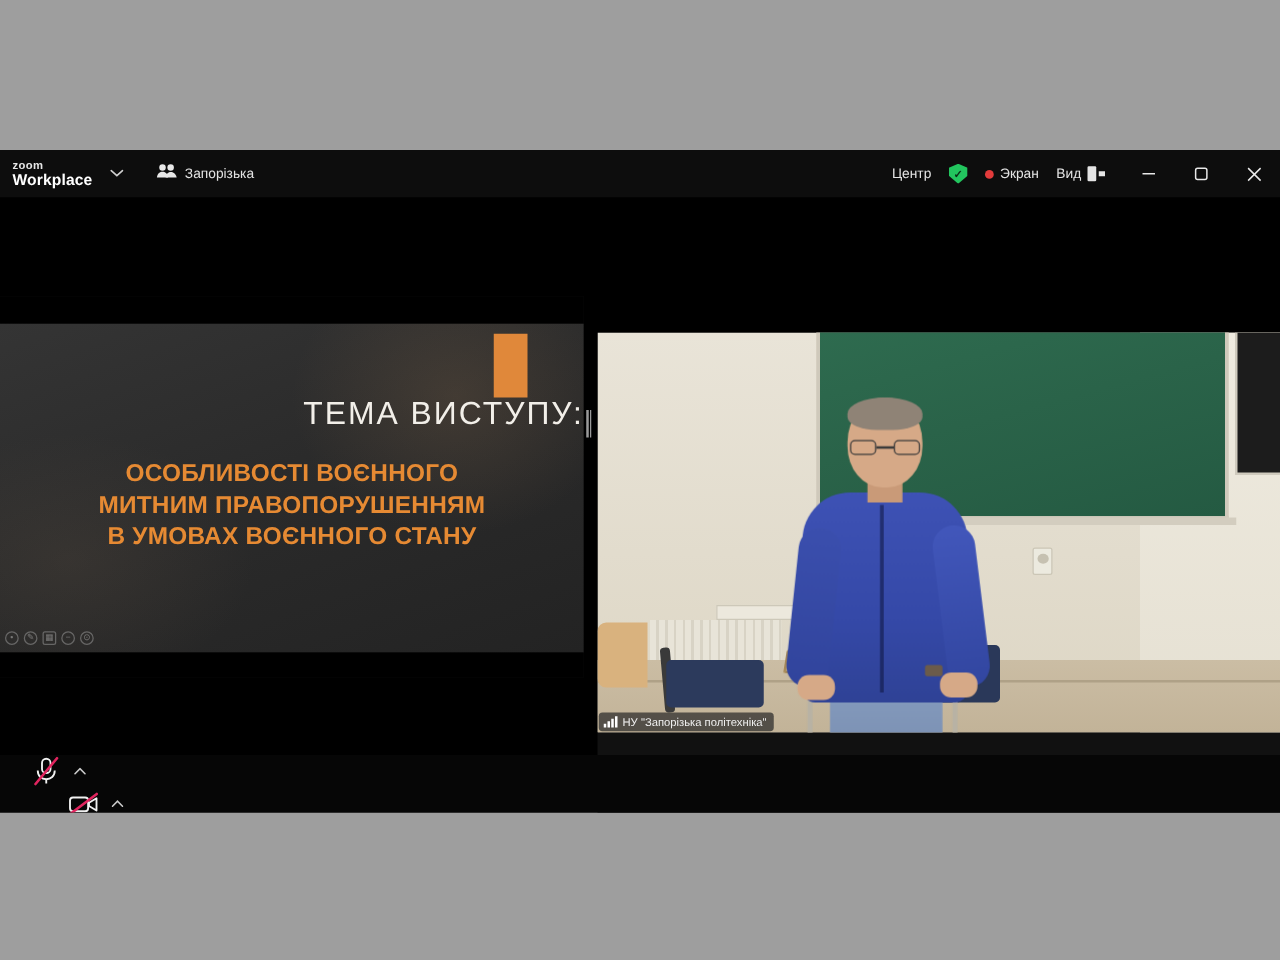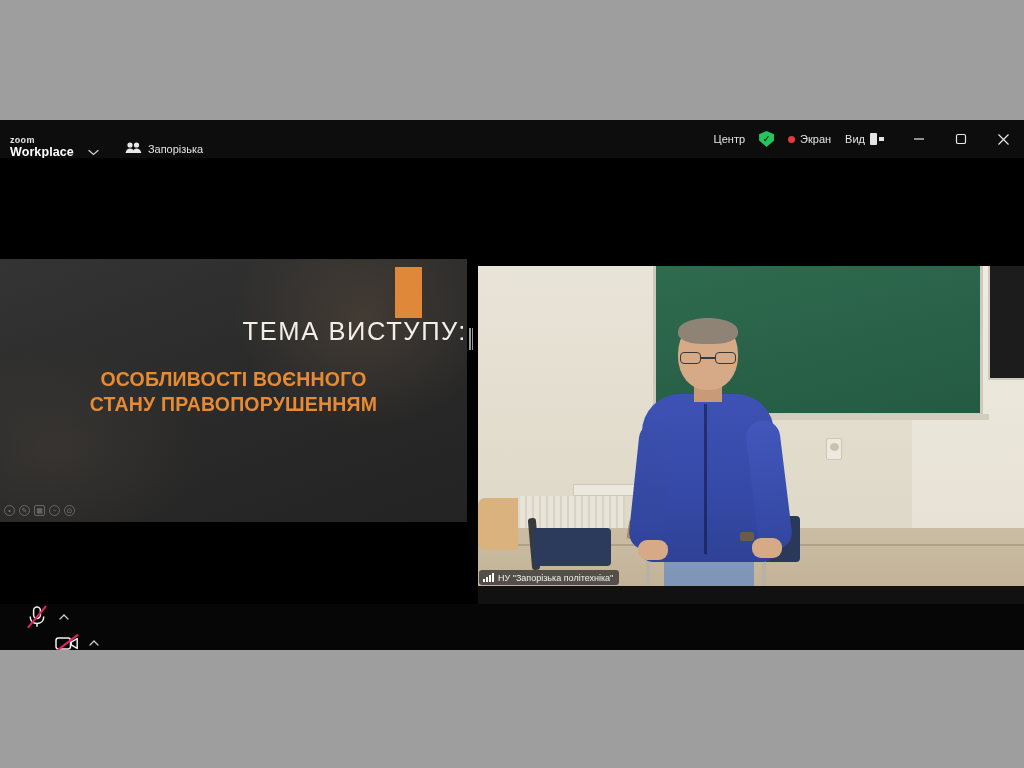--- a/index.html
+++ b/index.html
@@ -12,21 +12,21 @@
 
   
   .zoom-window {
     position:absolute; left:0; top:120px; width:1024px; height:530px;
     background:#000; overflow:hidden;
   }
 
   
   .titlebar {
     position:absolute; left:0; top:0; width:1024px; height:38px;
-    background:#0d0d0d; display:flex; align-items:flex-end;
+    background:#0d0d0d; display:flex; align-items:center;
   }
   .brand { display:flex; flex-direction:column; margin-left:10px; line-height:1.0; }
   .brand .zoom-word { font-size:9px; color:#e6e6e6; letter-spacing:.3px; font-weight:700; }
   .brand .wp-word { font-size:12.5px; color:#ffffff; font-weight:700; letter-spacing:.1px; margin-top:1px; }
   .brand-caret { margin-left:14px; color:#cfcfcf; font-size:10px; }
   .conf-group { display:flex; align-items:center; gap:6px; margin-left:26px; }
   .conf-group .conf-label { font-size:11px; color:#e3e3e3; }
 
   .share-pill {
     position:absolute; left:316px; top:7px; height:25px;
@@ -251,21 +251,22 @@
 
     <div class="stage">
 
       <div class="slide-panel">
         <div class="slide-bars-top"></div>
         <div class="slide-canvas">
           <div class="orange-block"></div>
           <div class="slide-title">ТЕМА ВИСТУПУ:</div>
           <div class="slide-sub">
             <div>ОСОБЛИВОСТІ ВОЄННОГО</div>
-            <div>СТАНУ ПРАВОПОРУШЕННЯМ</div>
+            <div>МИТНИМ ПРАВОПОРУШЕННЯМ</div>
+            <div>В УМОВАХ ВОЄННОГО СТАНУ</div>
           </div>
         </div>
         <div class="ppt-tools">
           <span class="tico round">•</span>
           <span class="tico round">✎</span>
           <span class="tico">▦</span>
           <span class="tico round">−</span>
           <span class="tico round">⊙</span>
         </div>
         <div class="slide-bars-bot"></div>

